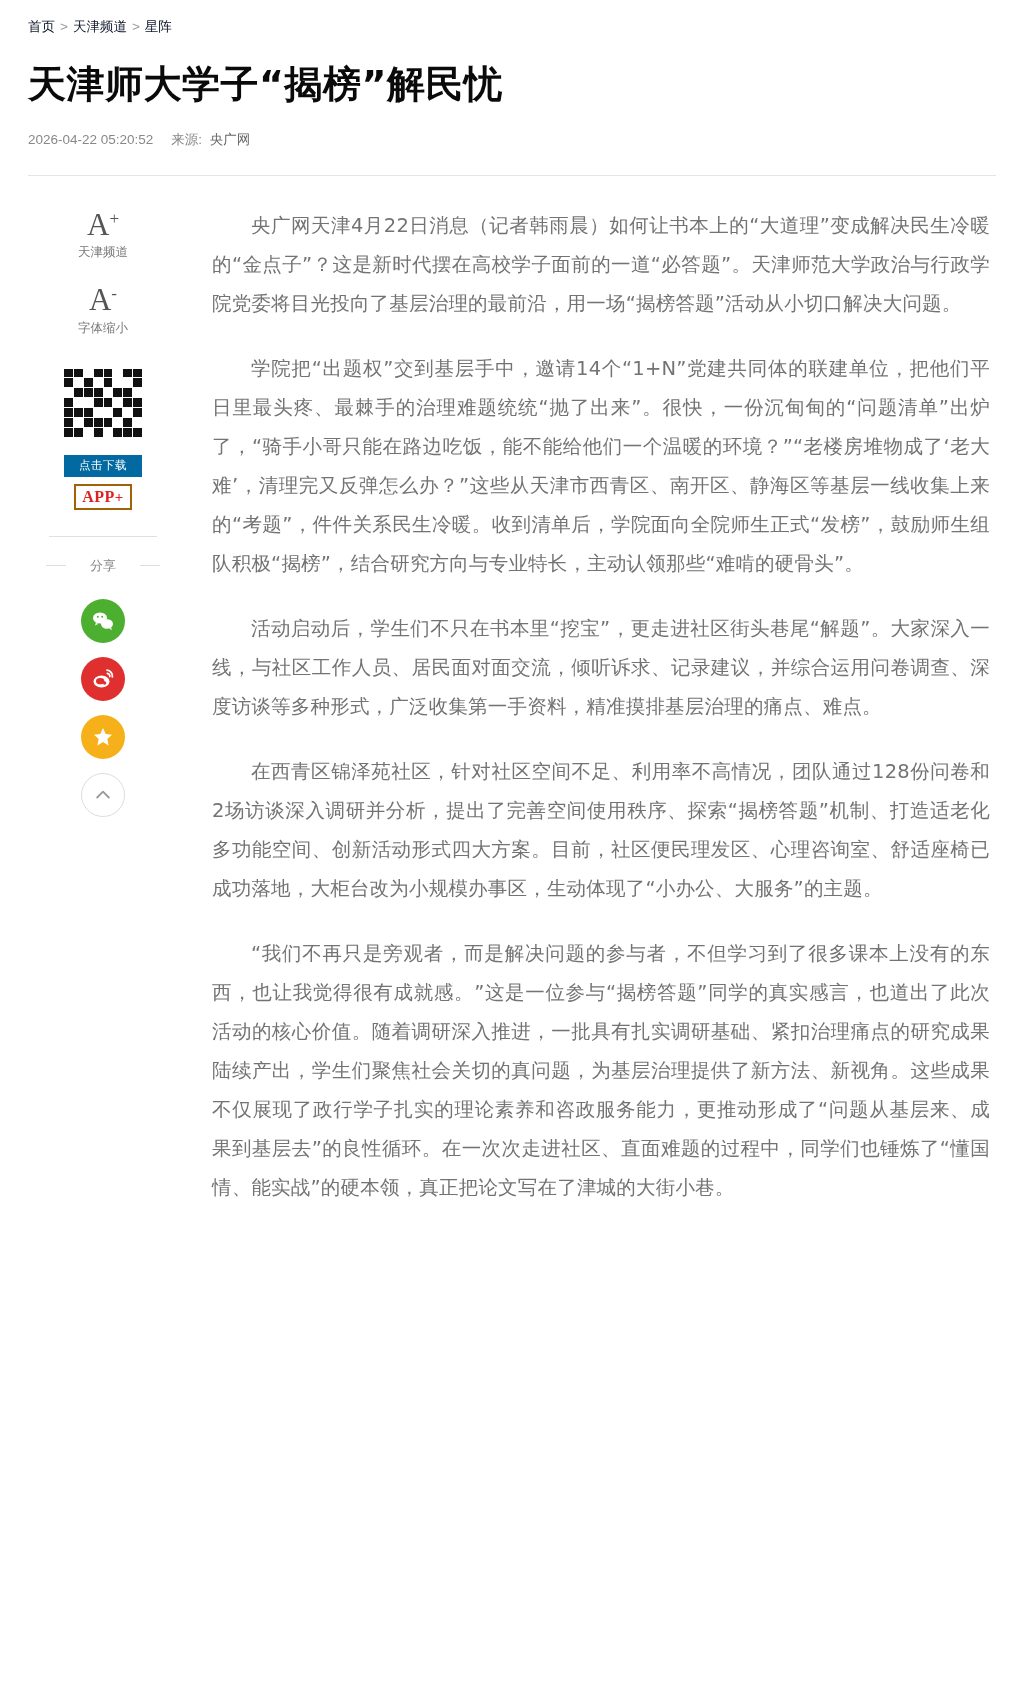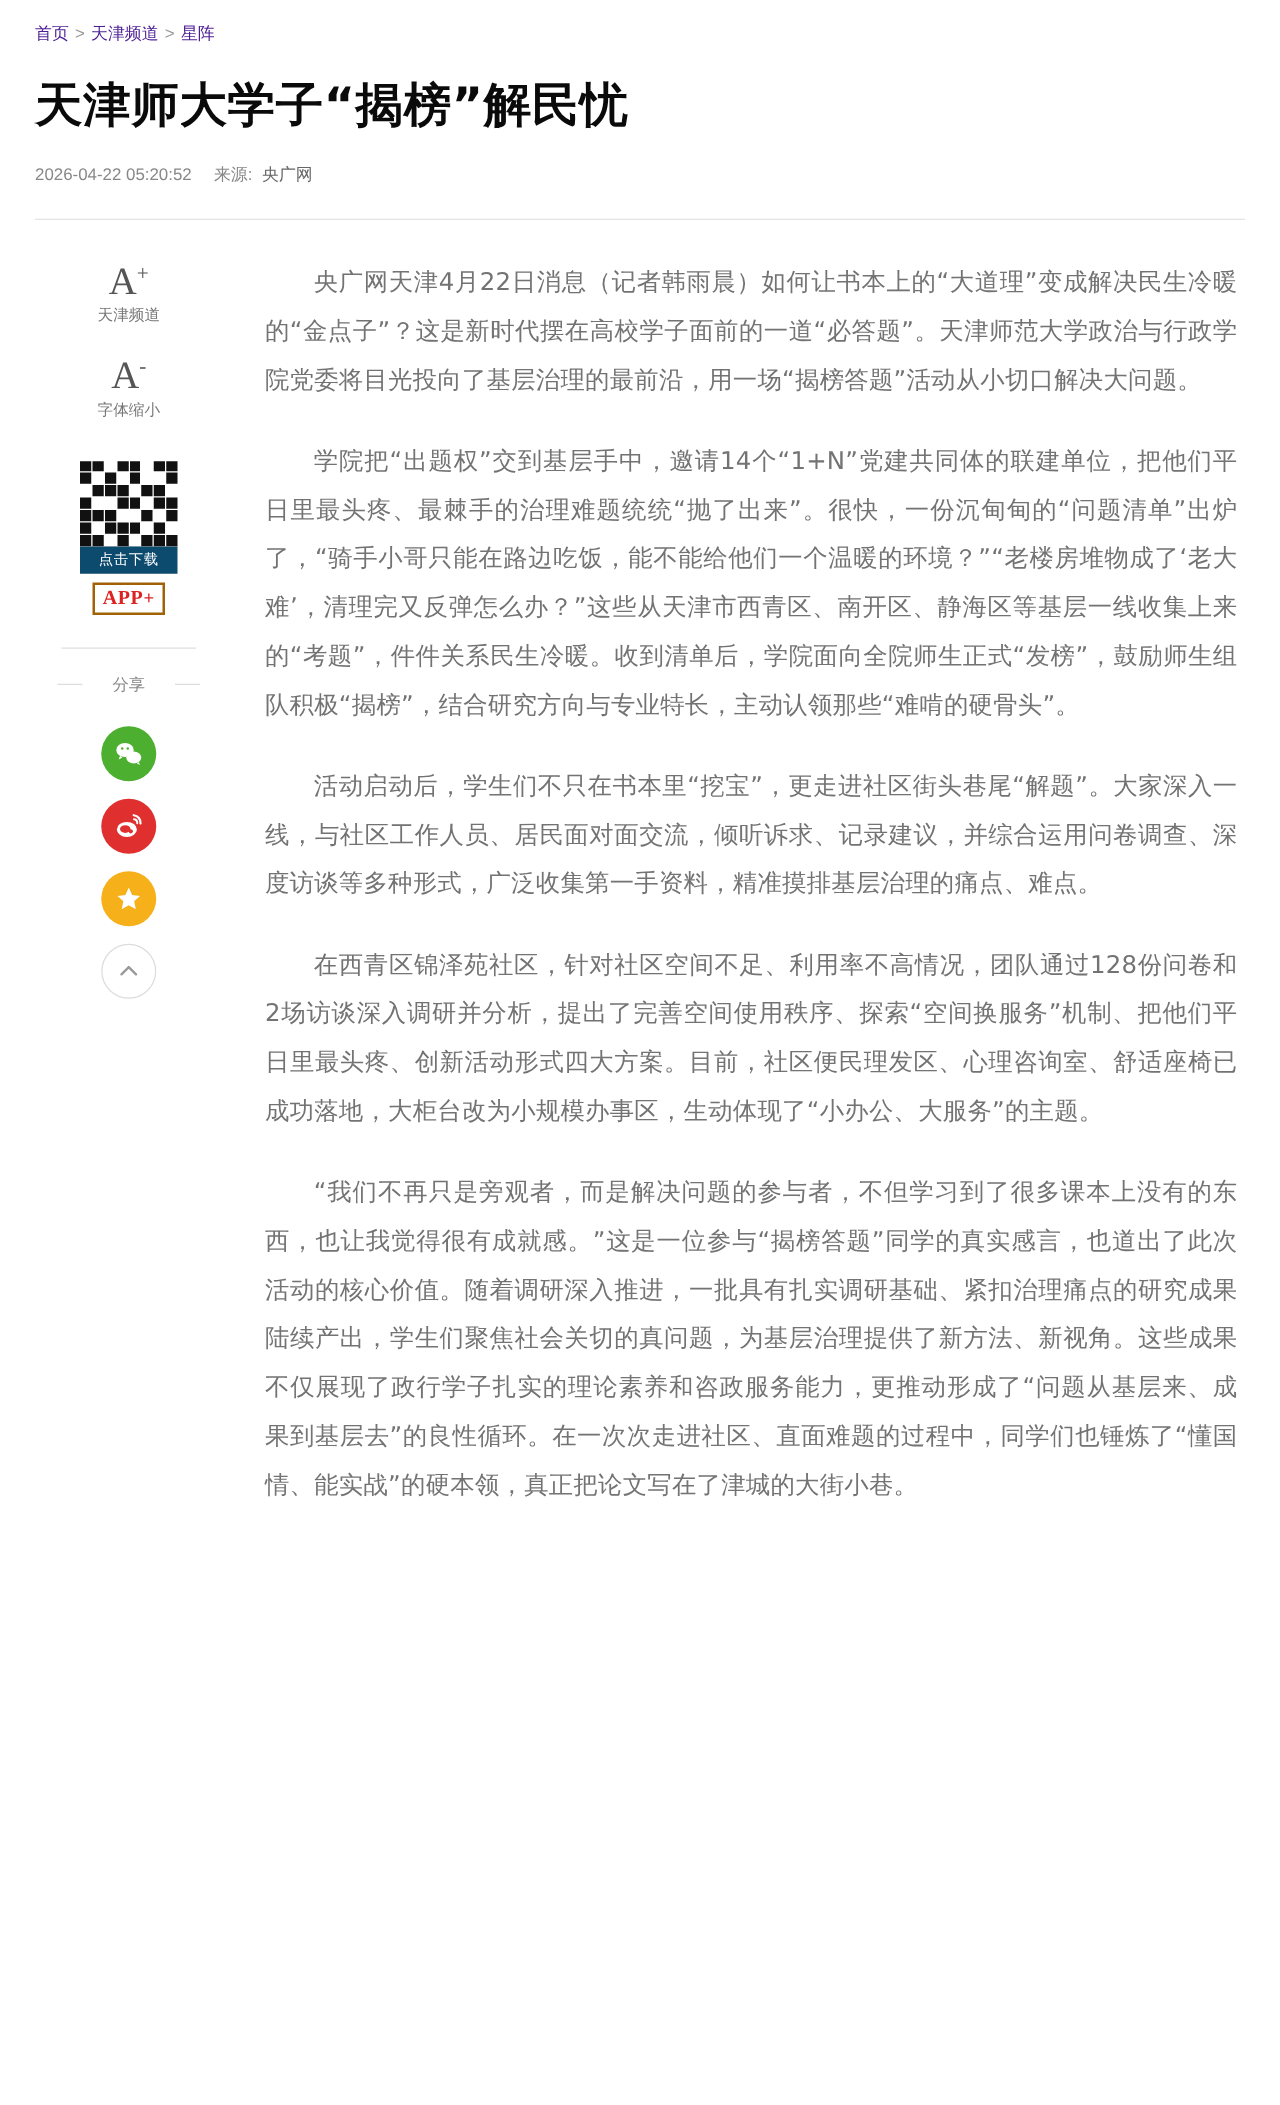--- a/index.html
+++ b/index.html
@@ -17,21 +17,21 @@
   }
 
   
   .breadcrumb {
     padding: 18px 28px 10px 28px;
     font-size: 13.5px;
     color: #555;
     white-space: nowrap;
   }
   .breadcrumb a {
-    color: #4c1d95;
+    color: #0f172a;
     text-decoration: none;
   }
   .breadcrumb .sep {
     color: #999;
     margin: 0 5px;
   }
 
   
   .title-wrap {
     padding: 4px 28px 0 28px;
@@ -120,25 +120,25 @@
     display: grid;
     grid-template-columns: repeat(8, 1fr);
     grid-template-rows: repeat(7, 1fr);
     width: 78px;
     height: 68px;
     gap: 1px;
   }
   .qr-grid i { background: transparent; display: block; }
   .qr-grid i.on { background: #111; }
   .qr-caption {
-    background: #0c4a6e;
+    background: #0369a1;
     color: #fff;
     font-size: 11.5px;
     padding: 3px 0 4px 0;
-    margin-top: 0;
+    margin-top: 18px;
     letter-spacing: 0.5px;
   }
   .app-badge {
     margin-top: 7px;
     border: 2px solid #a16207;
     color: #d22;
     font-weight: bold;
     font-size: 16px;
     padding: 2px 6px;
     display: inline-block;
@@ -337,16 +337,16 @@
       <svg width="20" height="20" viewBox="0 0 24 24" fill="none" stroke="#999" stroke-width="2.2" stroke-linecap="round" stroke-linejoin="round">
         <polyline points="5,15 12,8 19,15"></polyline>
       </svg>
     </div>
   </div>
 
   <div class="article">
     <p>央广网天津4月22日消息（记者韩雨晨）如何让书本上的“大道理”变成解决民生冷暖的“金点子”？这是新时代摆在高校学子面前的一道“必答题”。天津师范大学政治与行政学院党委将目光投向了基层治理的最前沿，用一场“揭榜答题”活动从小切口解决大问题。</p>
     <p>学院把“出题权”交到基层手中，邀请14个“1+N”党建共同体的联建单位，把他们平日里最头疼、最棘手的治理难题统统“抛了出来”。很快，一份沉甸甸的“问题清单”出炉了，“骑手小哥只能在路边吃饭，能不能给他们一个温暖的环境？”“老楼房堆物成了‘老大难’，清理完又反弹怎么办？”这些从天津市西青区、南开区、静海区等基层一线收集上来的“考题”，件件关系民生冷暖。收到清单后，学院面向全院师生正式“发榜”，鼓励师生组队积极“揭榜”，结合研究方向与专业特长，主动认领那些“难啃的硬骨头”。</p>
     <p>活动启动后，学生们不只在书本里“挖宝”，更走进社区街头巷尾“解题”。大家深入一线，与社区工作人员、居民面对面交流，倾听诉求、记录建议，并综合运用问卷调查、深度访谈等多种形式，广泛收集第一手资料，精准摸排基层治理的痛点、难点。</p>
-    <p>在西青区锦泽苑社区，针对社区空间不足、利用率不高情况，团队通过128份问卷和2场访谈深入调研并分析，提出了完善空间使用秩序、探索“空间换服务”机制、把他们平日里最头疼、创新活动形式四大方案。目前，社区便民理发区、心理咨询室、舒适座椅已成功落地，大柜台改为小规模办事区，生动体现了“小办公、大服务”的主题。</p>
+    <p>在西青区锦泽苑社区，针对社区空间不足、利用率不高情况，团队通过128份问卷和2场访谈深入调研并分析，提出了完善空间使用秩序、探索“揭榜答题”机制、打造适老化多功能空间、创新活动形式四大方案。目前，社区便民理发区、心理咨询室、舒适座椅已成功落地，大柜台改为小规模办事区，生动体现了“小办公、大服务”的主题。</p>
     <p>“我们不再只是旁观者，而是解决问题的参与者，不但学习到了很多课本上没有的东西，也让我觉得很有成就感。”这是一位参与“揭榜答题”同学的真实感言，也道出了此次活动的核心价值。随着调研深入推进，一批具有扎实调研基础、紧扣治理痛点的研究成果陆续产出，学生们聚焦社会关切的真问题，为基层治理提供了新方法、新视角。这些成果不仅展现了政行学子扎实的理论素养和咨政服务能力，更推动形成了“问题从基层来、成果到基层去”的良性循环。在一次次走进社区、直面难题的过程中，同学们也锤炼了“懂国情、能实战”的硬本领，真正把论文写在了津城的大街小巷。</p>
   </div>
 </div>
 
 </body></html>

